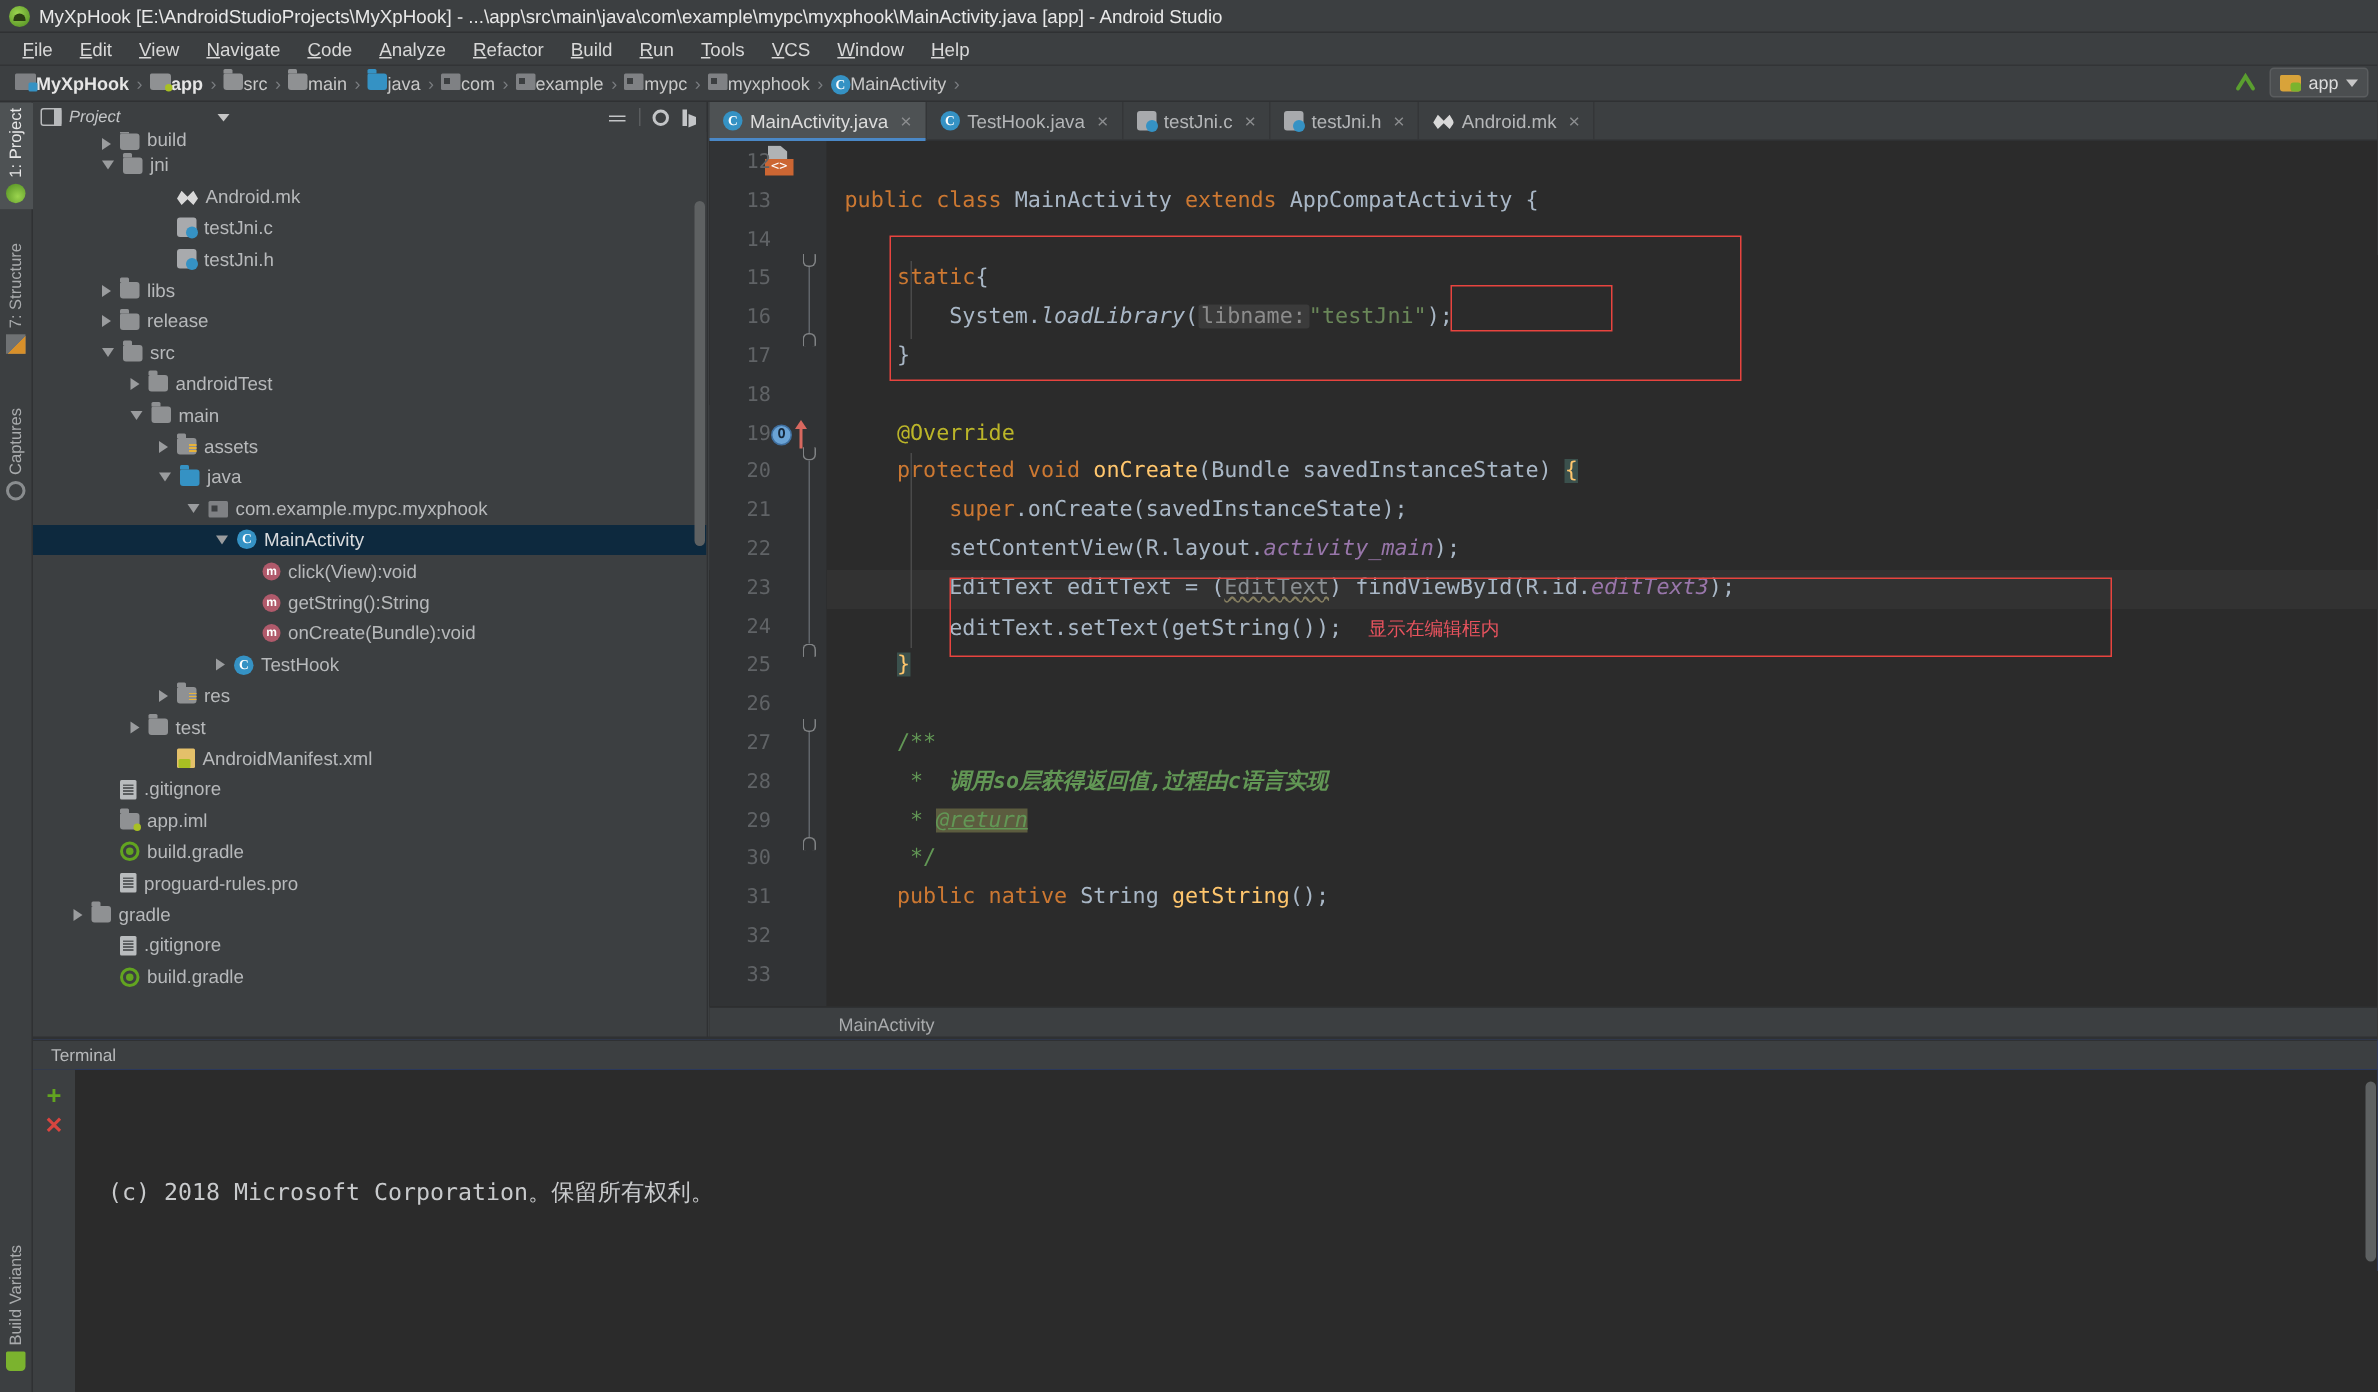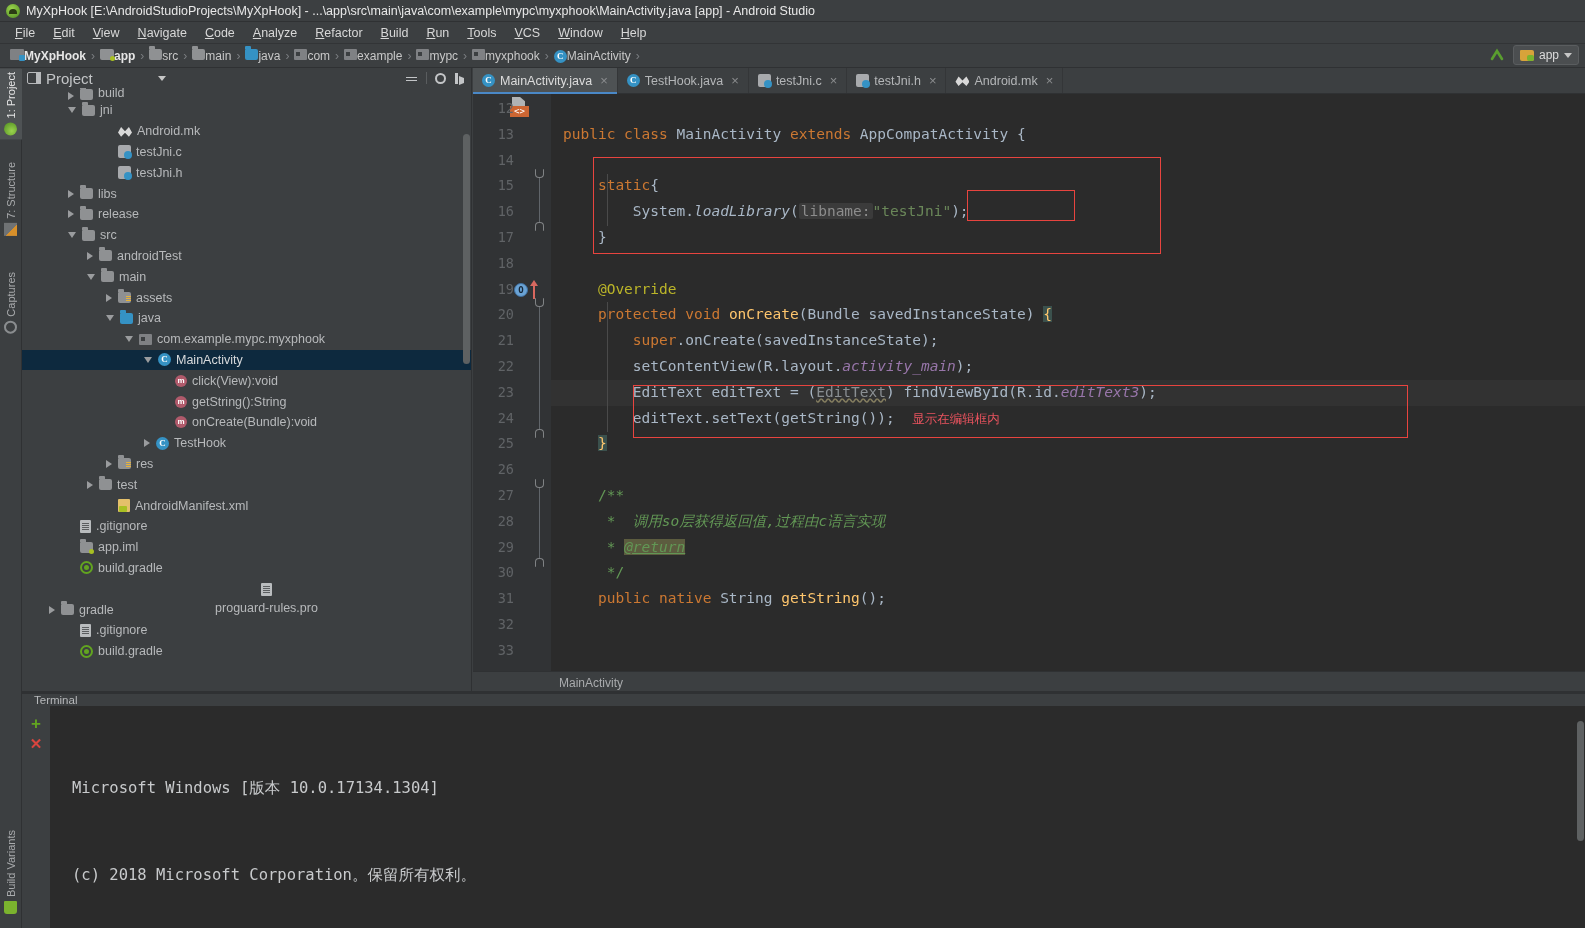--- a/index.html
+++ b/index.html
@@ -157,21 +157,21 @@
   .vicon { width: 13px; height: 13px; flex: none; }
 
   
   .projpanel {
     position: absolute; left: 22px; top: 68px; width: 450px; height: 625px;
     background: #3c3f41; border-right: 1px solid #2f3133;
     display: flex; flex-direction: column;
   }
   .proj-head {
     height: 20px; display: flex; align-items: center; gap: 5px;
-    padding: 0 5px; font-size: 15px; color: #c3c5c7; position: relative;
+    padding: 0 5px; font-size: 11px; color: #c3c5c7; position: relative; font-style: italic;
   }
   .proj-head-icons { position: absolute; right: 4px; display: flex; align-items: center; gap: 8px; }
   .mini { width: 13px; height: 13px; position: relative; }
   .mini.collapse::before, .mini.collapse::after {
     content: ""; position: absolute; left: 1px; width: 11px; height: 1px; background: #c3c5c7;
   }
   .mini.collapse::before { top: 5px; }
   .mini.collapse::after { top: 8px; }
   .mini.gear {
     border: 2px solid #c3c5c7; border-radius: 50%;
@@ -239,21 +239,21 @@
   }
   .cline { height: 25.8px; line-height: 25.8px; white-space: pre; padding-left: 12px; }
   .cline.hl { background: #323232; }
   .indent-guide { position: absolute; width: 1px; background: #4a4a4a; }
 
   
   .kw  { color: #cc7832; }
   .cls { color: #a9b7c6; }
   .txt { color: #a9b7c6; }
   .str { color: #6a8759; }
-  .cmt { color: #629755; font-style: italic; }
+  .cmt { color: #629755; font-style: italic; font-weight: bold; }
   .doc { color: #629755; }
   .fld { color: #9876aa; font-style: italic; }
   .mth { color: #ffc66d; }
   .ann { color: #bbb529; }
   .hint { color: #8c8c8c; background: #3b3b3b; border-radius: 2px; padding: 0 2px; }
   .brace-hl { background: #3b514d; color: #ffc66d; }
   .err-sq { text-decoration: underline wavy #847d5f; text-decoration-skip-ink: none; color: #8a8f93; }
   .ret-hl { background: #5c5c3f; color: #629755; font-style: italic; text-decoration: underline; }
   .cn-note { color: #e8535e; font-family: "DejaVu Sans", sans-serif; font-size: 12.5px; font-style: normal; }
 
@@ -616,21 +616,21 @@
           </span>
           <span>app.iml</span>
         </div>
         <div class="trow" style="padding-left: 46px;">
           <span class="arrow blank"></span>
           <span style="display: inline-flex; align-items: center; flex: 0 0 auto;">
             <span class="ic ic-gradle"></span>
           </span>
           <span>build.gradle</span>
         </div>
-        <div class="trow" style="padding-left: 46px; flex-direction: column;">
+        <div class="trow" style="padding-left: 46px;">
           <span class="arrow blank"></span>
           <span style="display: inline-flex; align-items: center; flex: 0 0 auto;">
             <span class="ic ic-txtfile"></span>
           </span>
           <span>proguard-rules.pro</span>
         </div>
         <div class="trow" style="padding-left: 27px;">
           <span class="arrow "></span>
           <span style="display: inline-flex; align-items: center; flex: 0 0 auto;">
             <span class="ic ic-folder"></span>
@@ -781,21 +781,20 @@
   <div class="termpanel">
     <div class="term-head">
       <span>Terminal</span>
     </div>
     <div class="term-body">
       <div class="term-side">
         <div class="plus">+</div>
         <div class="xcl">✕</div>
       </div>
       <div class="term-text">
-        <div>Microsoft Windows [版本 10.0.17134.1304]</div>
         <div>(c) 2018 Microsoft Corporation。保留所有权利。</div>
         
         
       </div>
       <div class="term-scroll"></div>
     </div>
   </div>
 
 </div>
 

